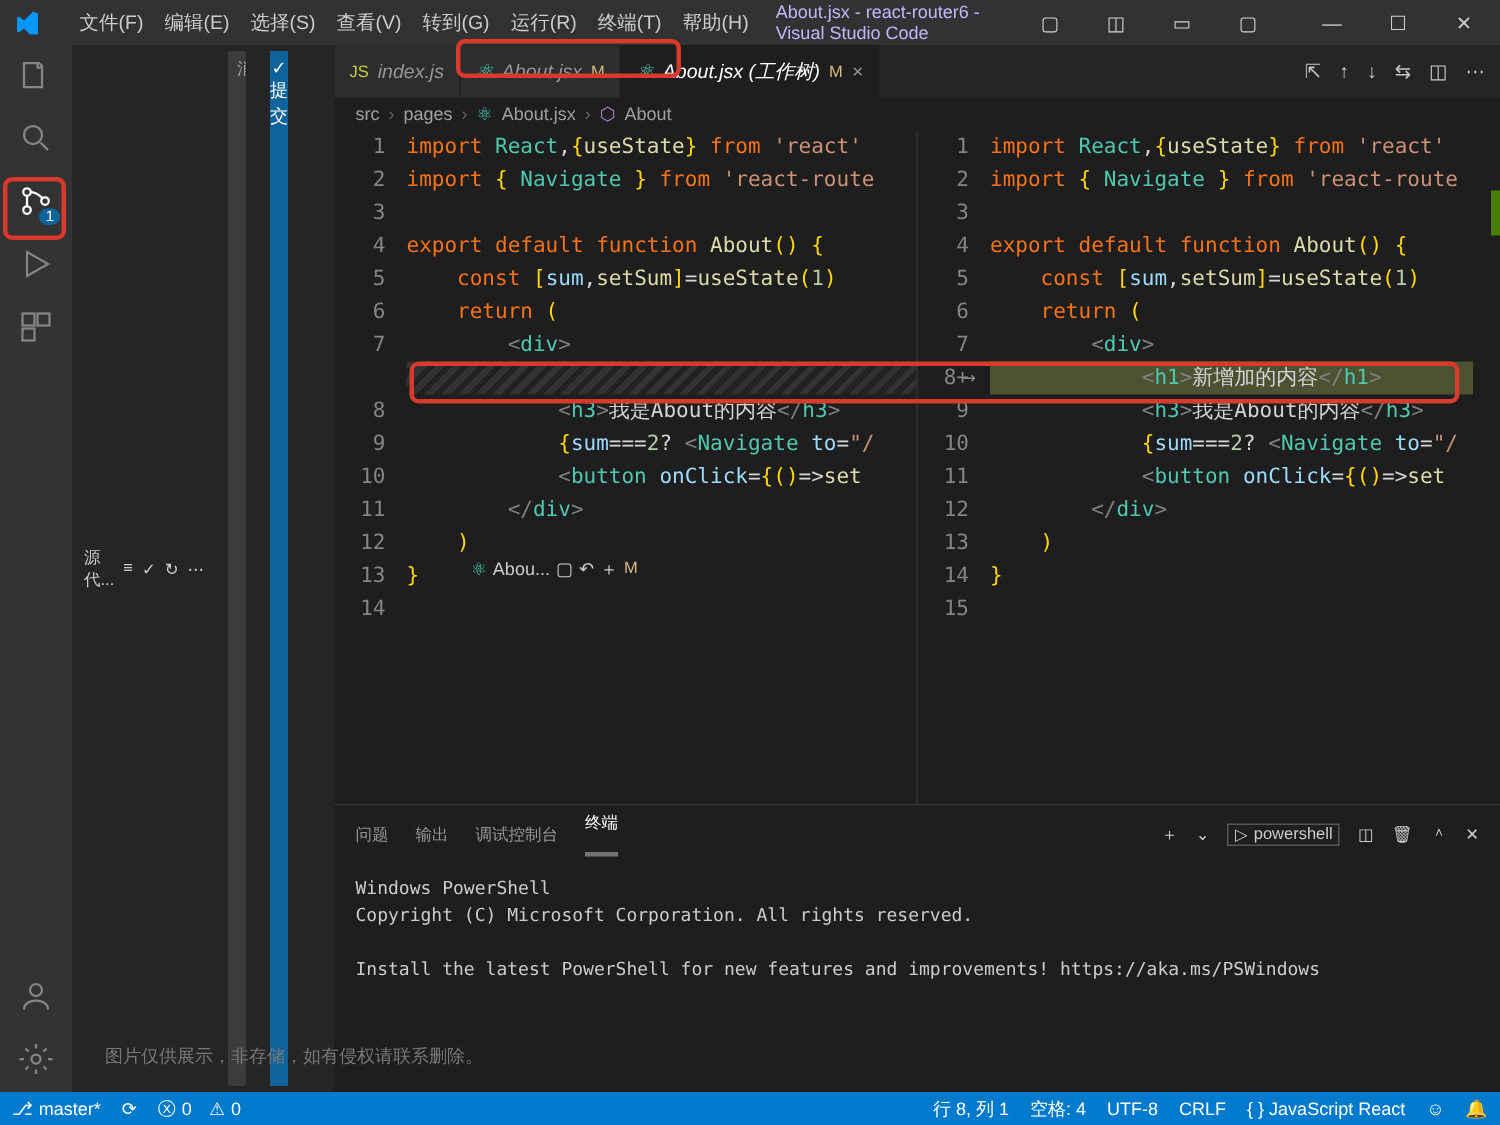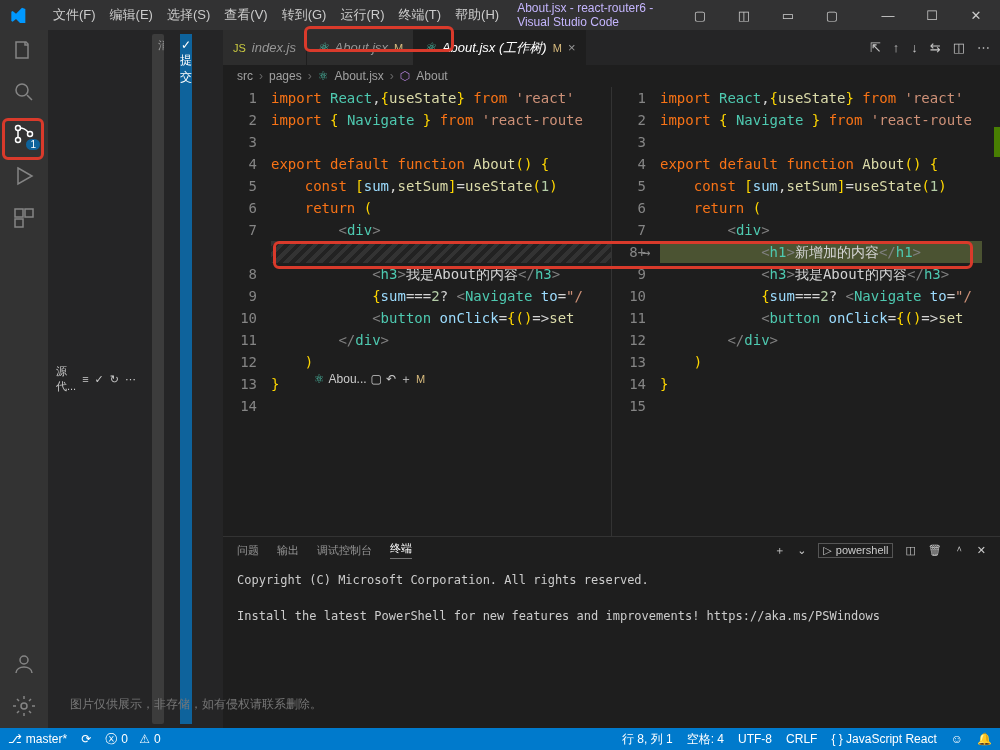--- a/index.html
+++ b/index.html
@@ -54,21 +54,21 @@
 .code .br { color:#ffd700; }
 .code .tg { color:#4ec9b0; }
 .code .ag { color:#808080; }
 .line { height:22px; }
 .line.hatch { background-image:repeating-linear-gradient(135deg,#333 0,#333 4px,#222 4px,#222 8px); }
 .line.add-bg { background:#373d29; }
 .line.add-strong { background:#4b5332; }
 .arrow-mid { position:absolute; left:-18px; color:#888; }
 .panel { height:192px; background:#1e1e1e; border-top:1px solid #333; display:flex; flex-direction:column; }
 .panel-tabs { display:flex; align-items:center; padding:4px 14px; gap:18px; font-size:11px; color:#969696; }
-.panel-tabs .pt.active { color:#fff; border-bottom:1px solid #737373; padding-bottom:2px; }
+.panel-tabs .pt.active { color:#fff; border-bottom:3px solid #737373; padding-bottom:12px; }
 .panel-tabs .right { margin-left:auto; display:flex; align-items:center; gap:12px; color:#ccc; }
 .panel-body { flex:1; padding:8px 14px; font-family:Consolas,monospace; font-size:12px; color:#ccc; line-height:18px; overflow:hidden; }
 .statusbar { height:22px; background:#007acc; display:flex; align-items:center; color:#fff; font-size:12px; padding:0 8px; gap:14px; }
 .statusbar .sp { flex:1; }
 .statusbar .item { display:flex; align-items:center; gap:4px; }
 .watermark { position:absolute; bottom:37px; left:70px; color:#777; font-size:12px; }
 .minimap { position:absolute; right:0; top:0; width:18px; height:100%; background:#1e1e1e; }
 .minimap .m-add { position:absolute; right:0; top:40px; width:6px; height:30px; background:#487e02; }
 svg { display:block; }
 </style>
@@ -287,20 +287,21 @@
               <span>▷</span>
               <span>powershell</span>
             </span>
           <span>◫</span>
           <span>🗑</span>
           <span>＾</span>
           <span>✕</span>
         </div>
       </div>
       <div class="panel-body" id="term">
+          <div>Windows PowerShell</div>
           <div>Copyright (C) Microsoft Corporation. All rights reserved.</div>
           <div>&nbsp;</div>
           <div>Install the latest PowerShell for new features and improvements! https://aka.ms/PSWindows</div>
           <div>&nbsp;</div>
         </div>
     </div>
   </div>
 </div>
 
 <div class="statusbar">

